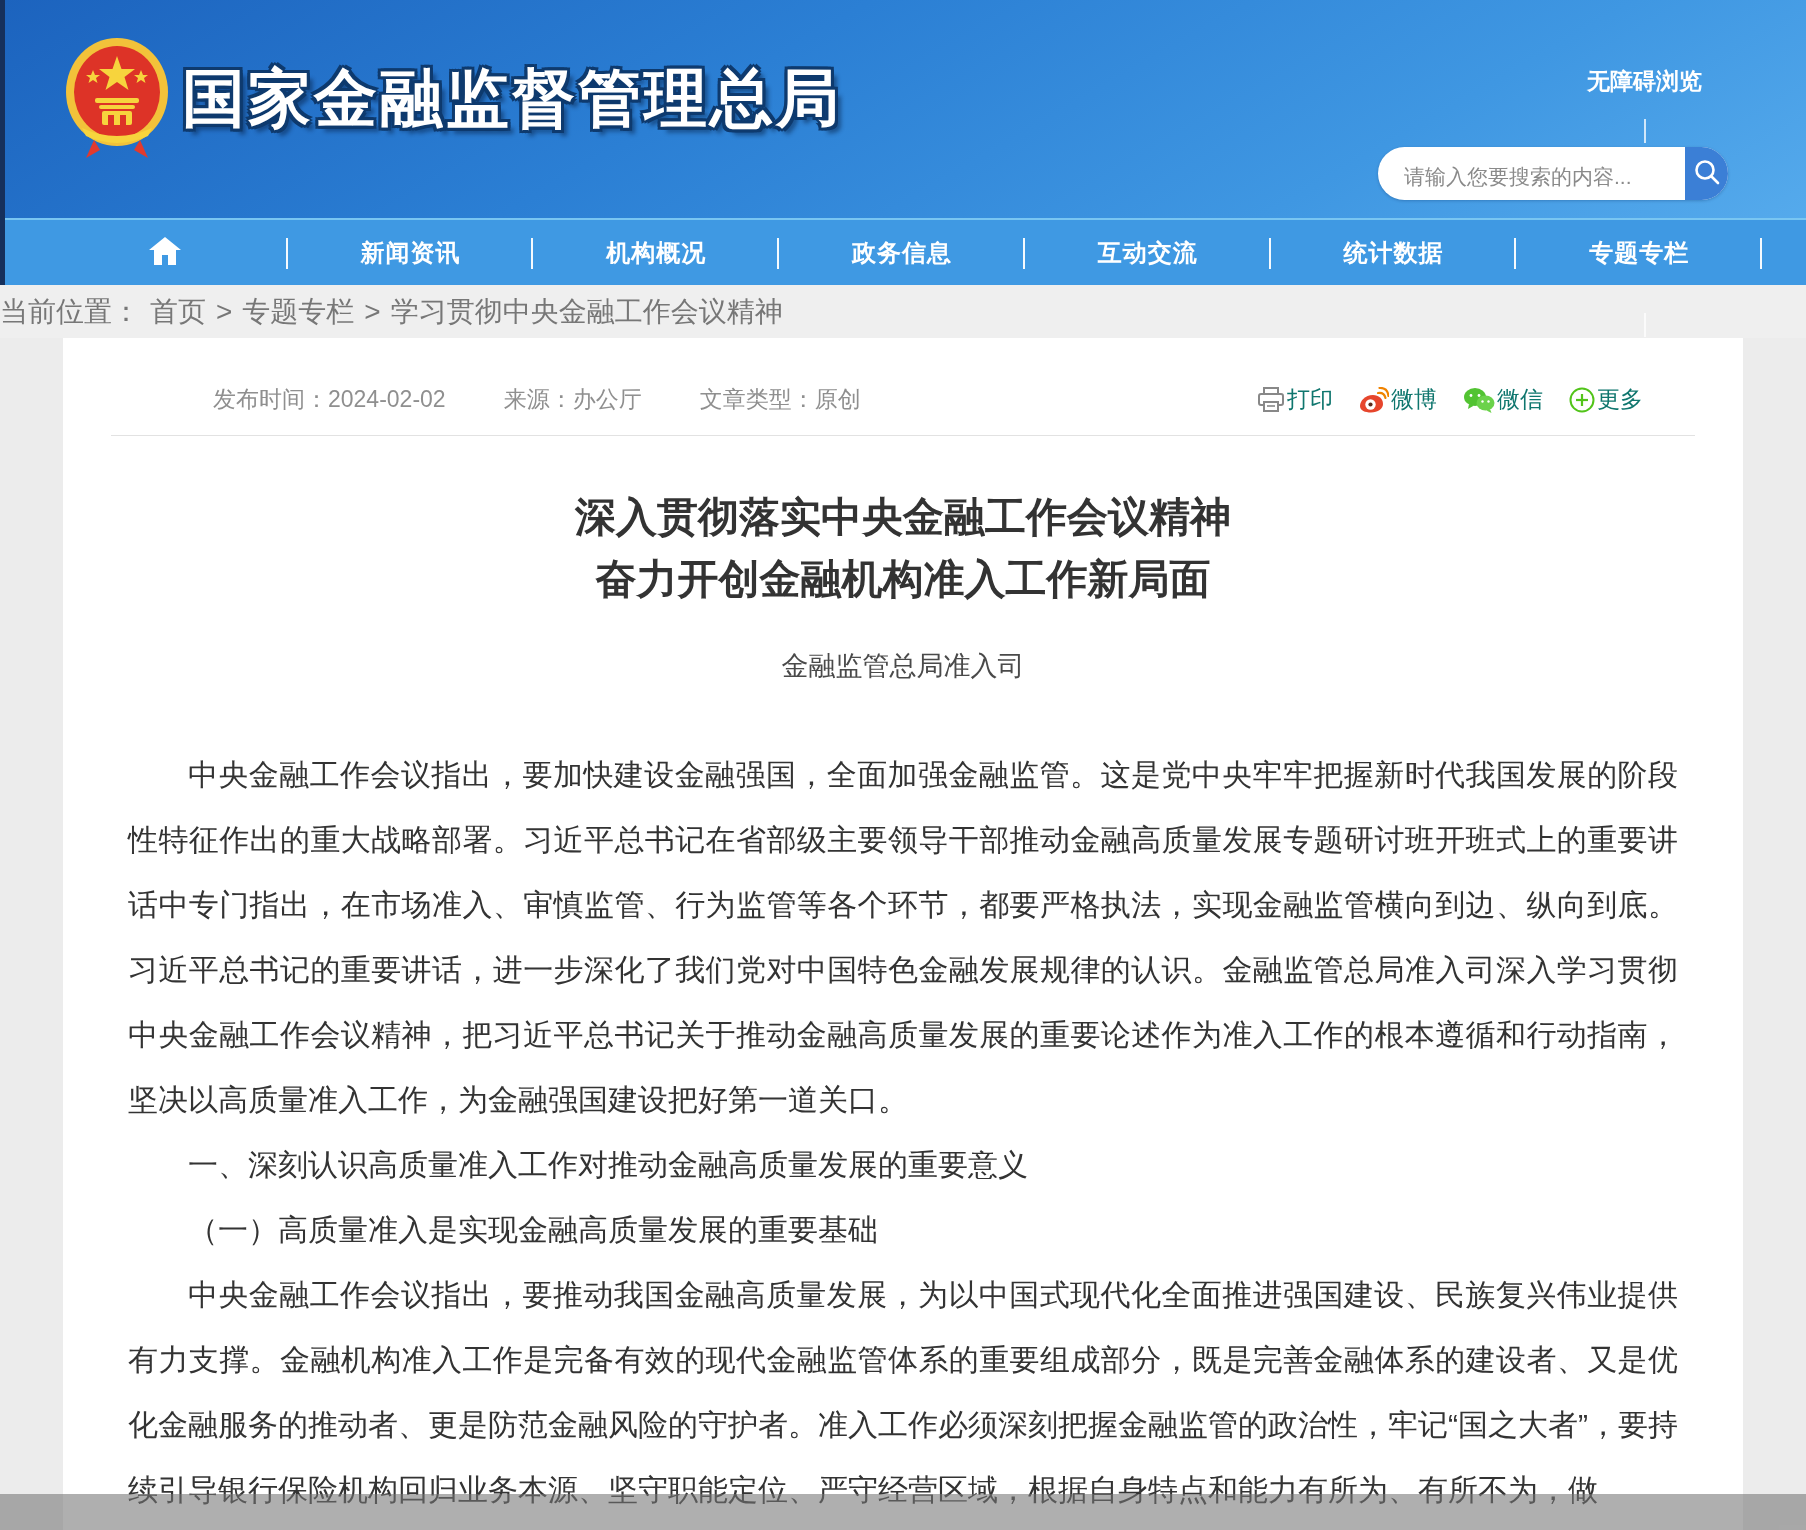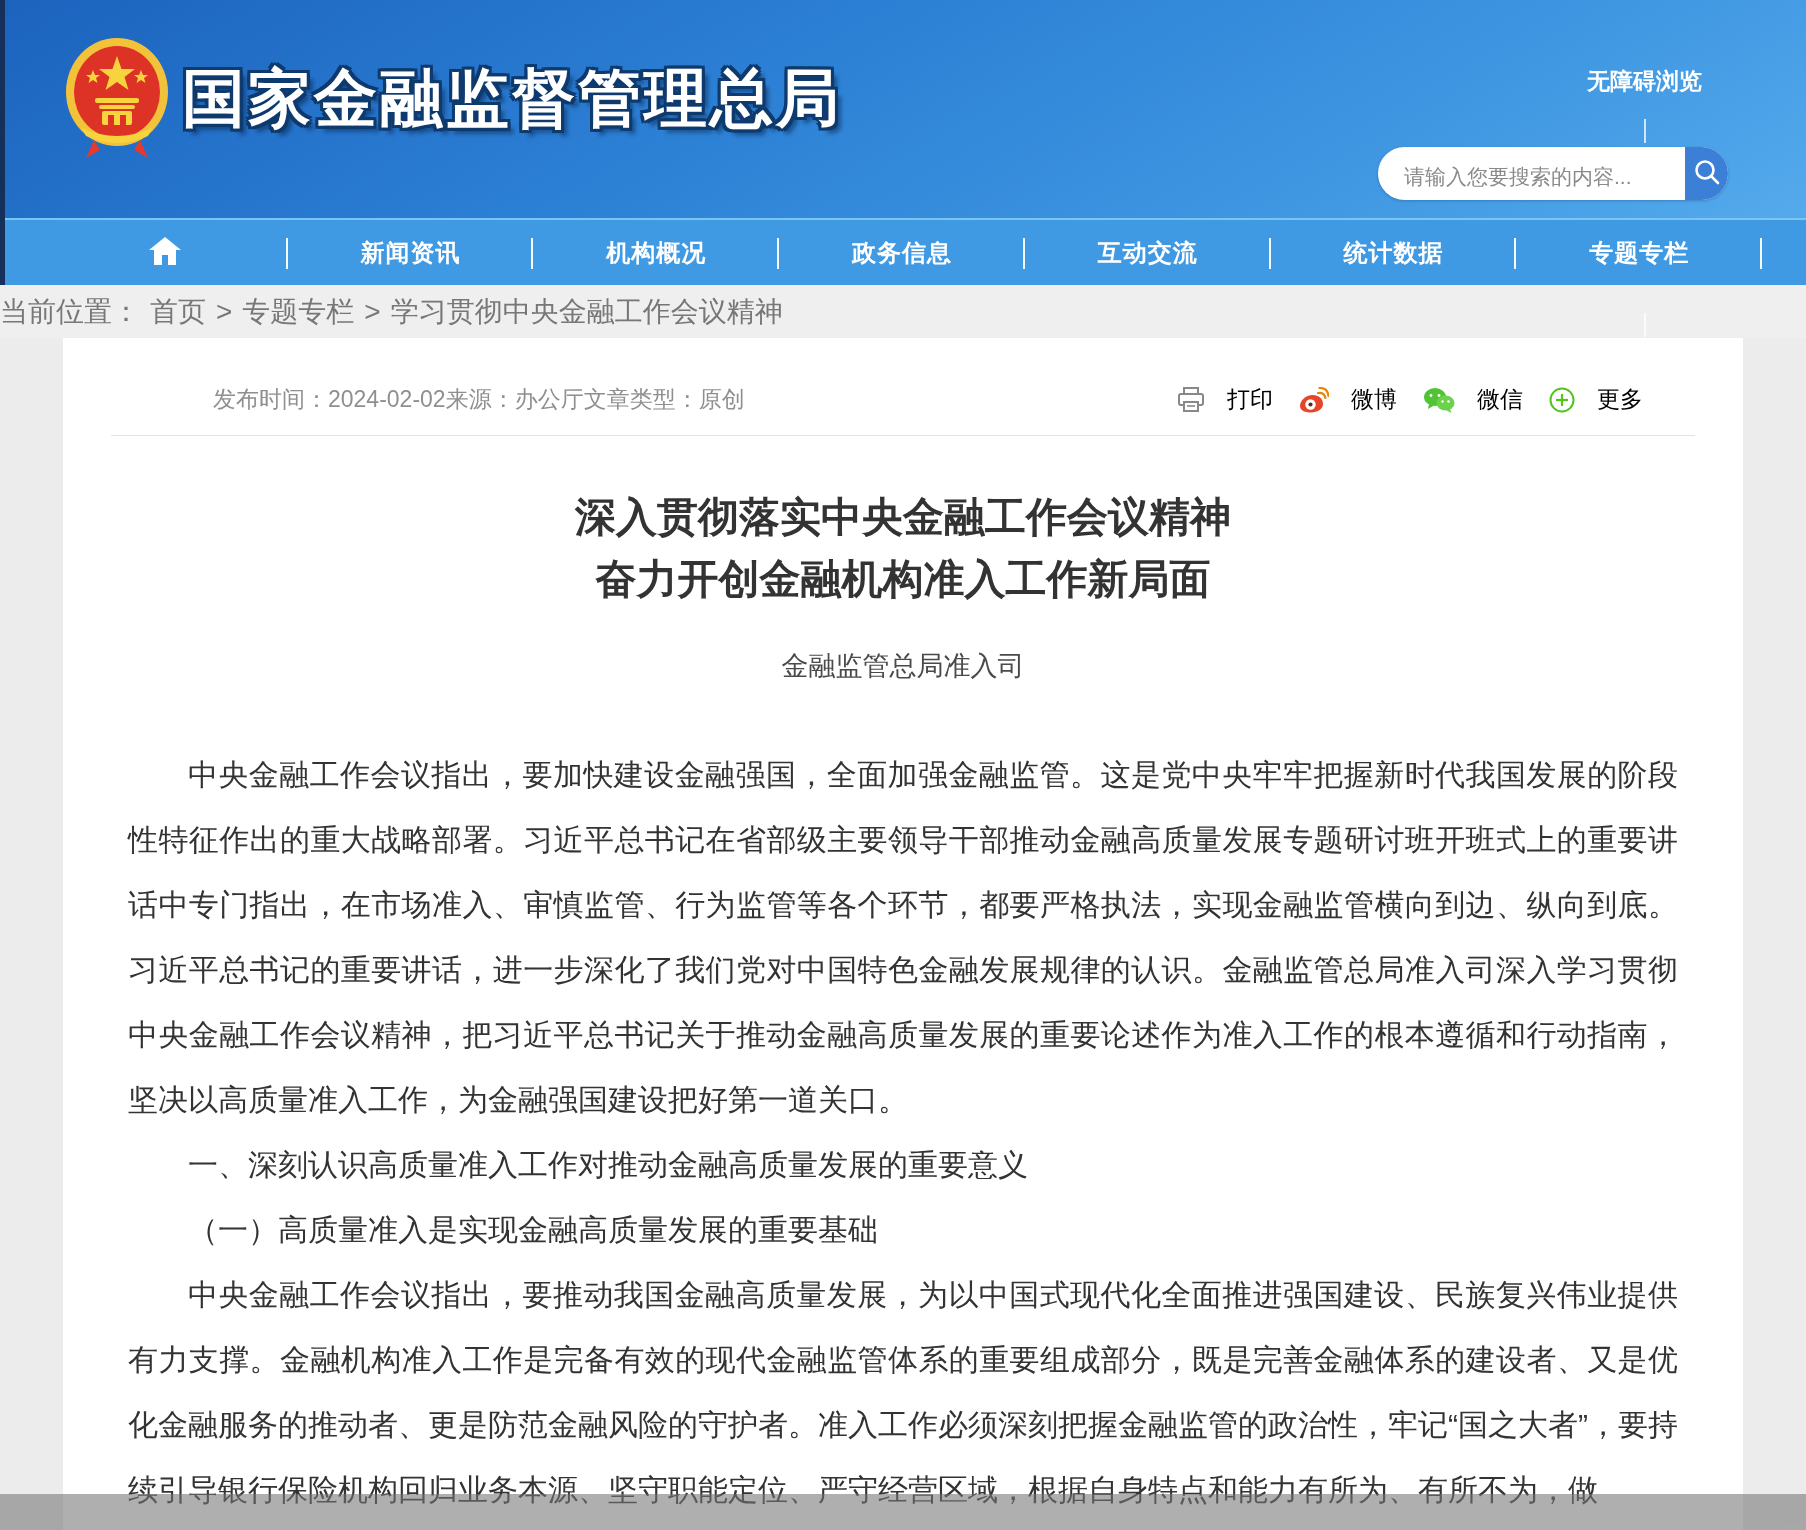--- a/index.html
+++ b/index.html
@@ -85,24 +85,24 @@
 
   
   .content-panel {
     position:relative; margin:0 63px; width:1680px; height:1192px;
     background:#ffffff;
   }
   .meta-row {
     display:flex; justify-content:space-between; align-items:center;
     padding:46px 100px 0 150px;
   }
-  .meta-left { display:flex; font-size:23px; color:#8f8f8f; white-space:nowrap; }
+  .meta-left { display:flex; gap:58px; font-size:23px; color:#8f8f8f; white-space:nowrap; }
   .share-group { display:flex; align-items:center; gap:26px; }
-  .share-item { display:flex; align-items:center; gap:22px; cursor:pointer;
-    font-size:23px; color:#000000; white-space:nowrap; }
+  .share-item { display:flex; align-items:center; gap:2px; cursor:pointer;
+    font-size:23px; color:#0f766e; white-space:nowrap; }
   .share-item svg { display:block; }
   .panel-divider { margin:20px 48px 0 48px; border-bottom:1px solid #e2e2e2; }
 
   .article-title {
     margin-top:50px; text-align:center;
     font-size:41px; font-weight:bold; color:#333; line-height:62px;
   }
   .article-author {
     margin-top:38px; text-align:center; font-size:27px; color:#4a4a4a;
   }

